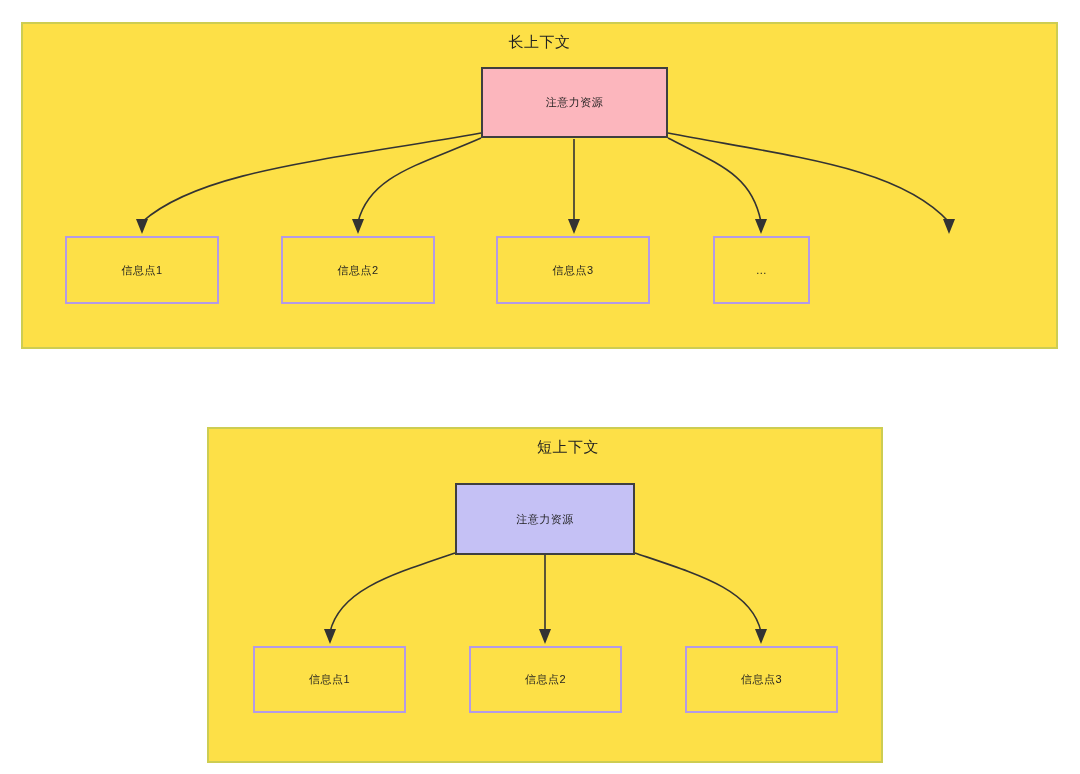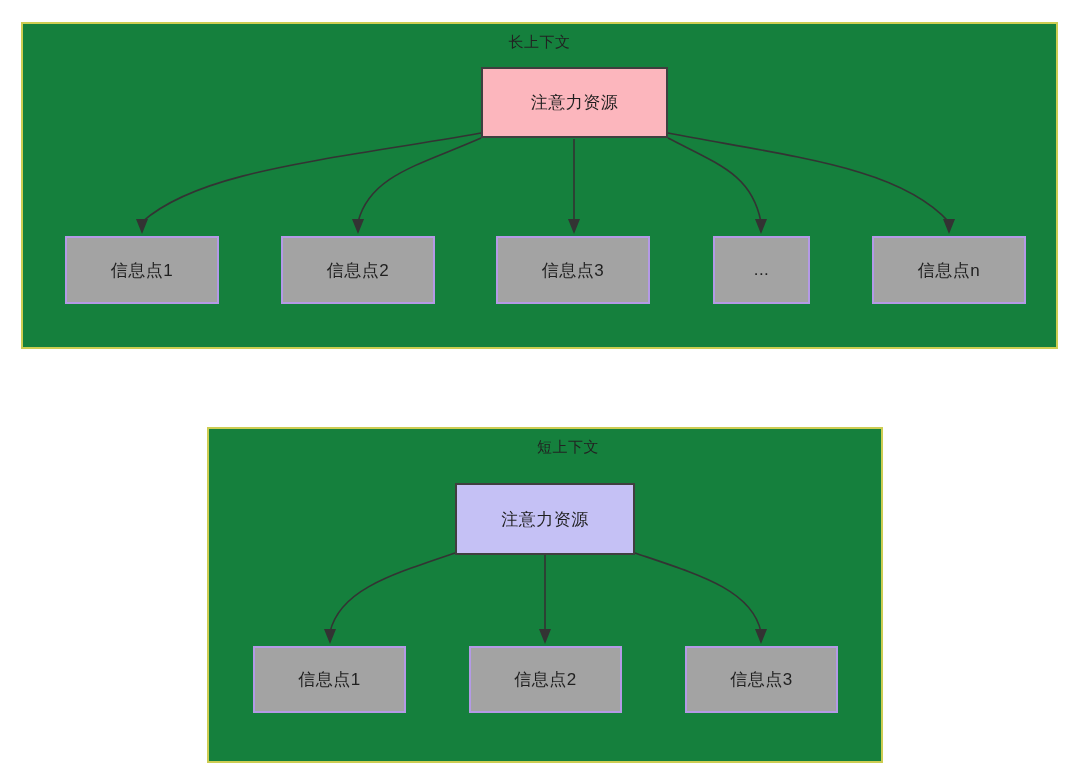--- a/index.html
+++ b/index.html
@@ -15,21 +15,21 @@
     overflow: hidden;
   }
   #stage {
     position: absolute;
     left: 0; top: 0;
     width: 1080px;
     height: 774px;
   }
   .container-frame {
     position: absolute;
-    background: #15803d;
+    background: #fde047;
     border: 2px solid #cdcd52;
     box-sizing: border-box;
   }
   #frame-long {
     left: 21px;
     top: 22px;
     width: 1037px;
     height: 327px;
   }
   #frame-short {
@@ -49,35 +49,35 @@
   }
   #frame-long .frame-title { top: 9px; left: 0; }
   #frame-short .frame-title { top: 9px; left: 0; padding-left: 23px; }
 
   .node {
     position: absolute;
     box-sizing: border-box;
     display: flex;
     align-items: center;
     justify-content: center;
-    font-size: 17px;
+    font-size: 11px;
     color: #1f1f1f;
     white-space: nowrap;
     letter-spacing: 0.5px;
   }
   .node-attention-pink {
     background: #fcb6bd;
     border: 2px solid #3f3f3f;
   }
   .node-attention-blue {
     background: #c5c1f5;
     border: 2px solid #3f3f3f;
   }
   .node-info {
-    background: #a3a3a3;
+    background: #fde047;
     border: 2px solid #b49ae6;
   }
 
   
   #node-attn-long  { left: 481px; top: 67px;  width: 187px; height: 71px; }
 
   #info-l-1 { left: 65px;  top: 236px; width: 154px; height: 68px; }
   #info-l-2 { left: 281px; top: 236px; width: 154px; height: 68px; }
   #info-l-3 { left: 496px; top: 236px; width: 154px; height: 68px; }
   #info-l-4 { left: 713px; top: 236px; width: 97px;  height: 68px; }
@@ -146,21 +146,20 @@
     <path d="M 635,553 C 700,575 752,590 761,632"></path>
     <polygon class="arrowhead" points="761,644 755,629 767,629"></polygon>
   </svg>
 
   <div class="node node-attention-pink" id="node-attn-long">注意力资源</div>
 
   <div class="node node-info" id="info-l-1">信息点1</div>
   <div class="node node-info" id="info-l-2">信息点2</div>
   <div class="node node-info" id="info-l-3">信息点3</div>
   <div class="node node-info" id="info-l-4">...</div>
-  <div class="node node-info" id="info-l-5">信息点n</div>
 
   <div class="node node-attention-blue" id="node-attn-short">注意力资源</div>
 
   <div class="node node-info" id="info-s-1">信息点1</div>
   <div class="node node-info" id="info-s-2">信息点2</div>
   <div class="node node-info" id="info-s-3">信息点3</div>
 
 </div>
 
 </body></html>

